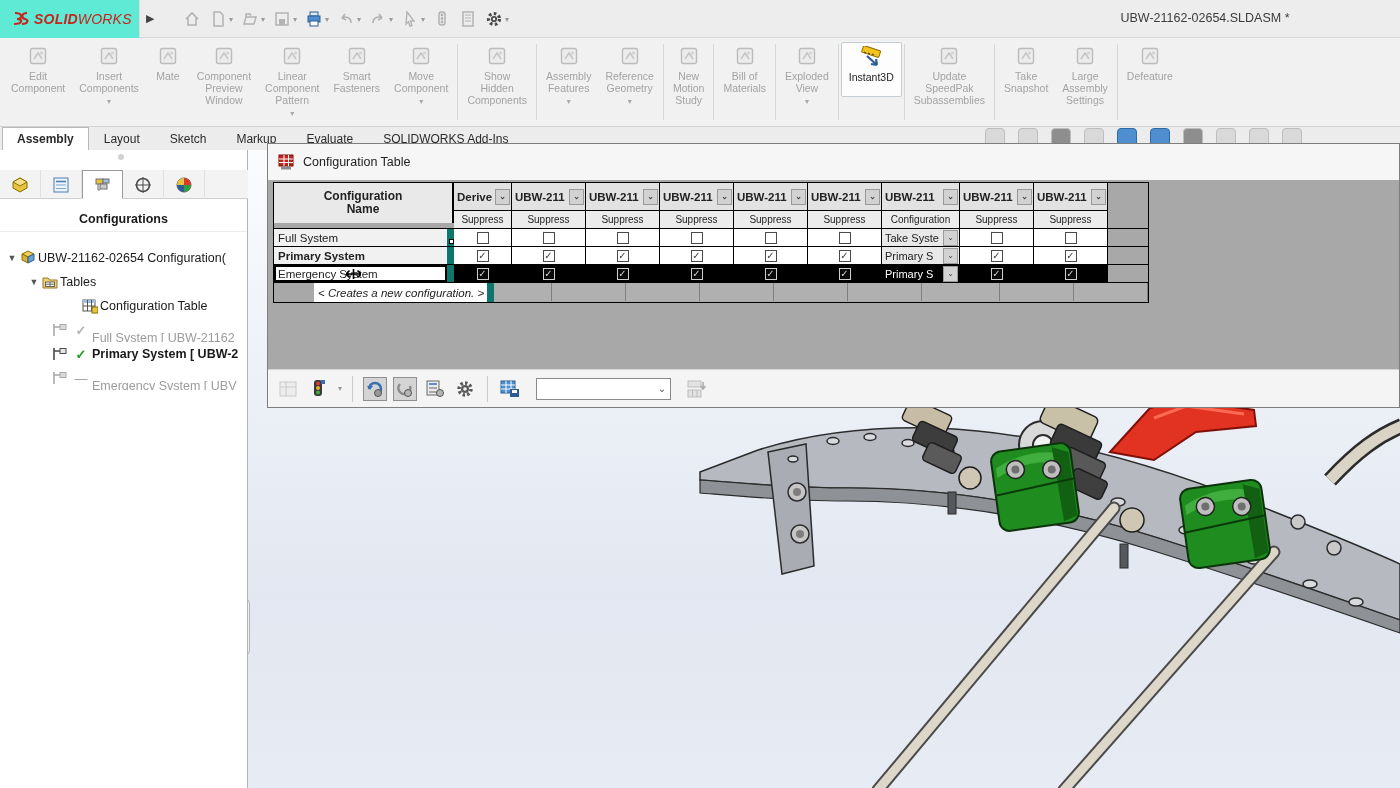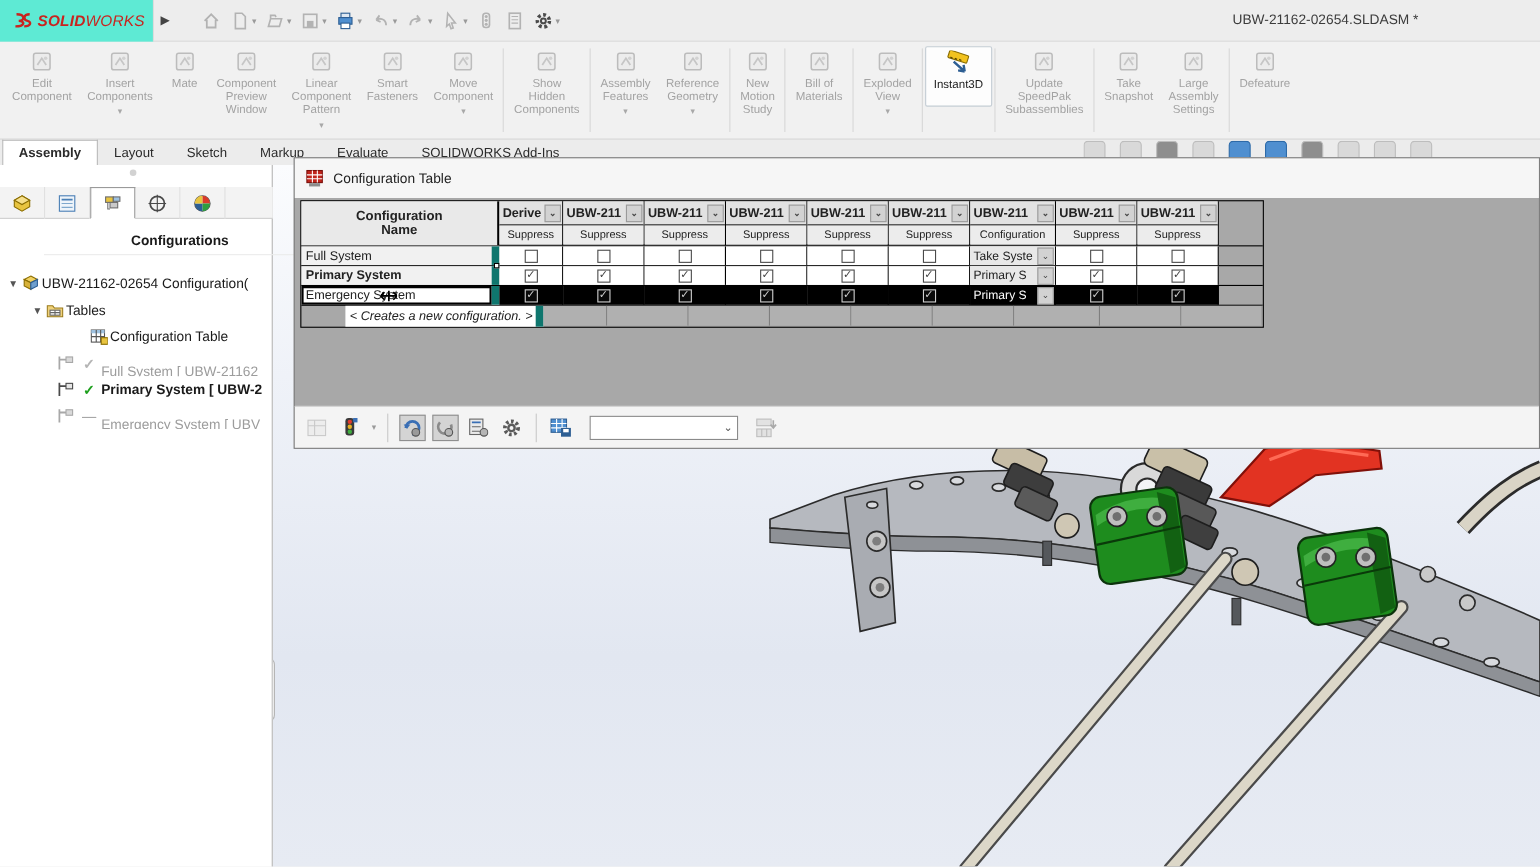--- a/index.html
+++ b/index.html
@@ -38,21 +38,21 @@
   .hud span.blue { background:#4f8fd0; border-color:#2d6aa8; }
   .hud span.dark { background:#8e8e8e; }
 
   
   .main { position:absolute; left:0; top:150px; width:1400px; height:638px; }
   .leftpanel { position:absolute; left:0; top:0; width:248px; height:638px; background:#fff; border-right:1px solid #b5b5b5; z-index:5; }
   .panel-grip { position:absolute; left:118px; top:4px; width:6px; height:6px; border-radius:50%; background:#d2d2d2; }
   .mgr-tabs { position:absolute; left:0; top:20px; width:248px; height:29px; display:flex; border-bottom:1px solid #cfcfcf; background:#f3f3f3; }
   .mgr-tab { width:41px; height:29px; display:flex; align-items:center; justify-content:center; border-right:1px solid #e0e0e0; }
   .mgr-tab.active { background:#fff; border:1px solid #9a9a9a; border-bottom:1px solid #fff; }
-  .panel-header { position:absolute; left:0; top:56px; width:247px; height:26px; display:flex; align-items:center; justify-content:center; font-weight:bold; font-size:12.5px; color:#1a1a1a; border-bottom:1px solid #ececec;margin-left:40px; }
+  .panel-header { position:absolute; left:0; top:56px; width:247px; height:26px; display:flex; align-items:center; justify-content:center; font-weight:bold; font-size:12.5px; color:#1a1a1a; border-bottom:1px solid #ececec; }
   .tree { position:absolute; left:0; top:96px; width:247px; }
   .trow { height:24px; display:flex; align-items:center; white-space:nowrap; overflow:hidden; }
   .trow .arrow { width:12px; font-size:9px; color:#555; text-align:center; flex:none; }
   .trow .ticon { width:20px; flex:none; display:flex; justify-content:center; }
   .trow .tmark { width:22px; flex:none; text-align:center; font-size:13px; }
   .trow .tlabel { font-size:12.5px; color:#1a1a1a; }
   .trow.muted .tlabel { color:#9c9c9c;margin-top:16px; }
   .trow.strong .tlabel { font-weight:bold; }
 
   .viewport { position:absolute; left:248px; top:0; width:1152px; height:638px; background:linear-gradient(180deg,#fbfcfe 0%,#eff2f8 30%,#e2e7f1 70%,#e7ebf3 100%); overflow:hidden; }
@@ -68,21 +68,21 @@
   .fbtn.pressed { background:#d4d4d4; border:1px solid #8f8f8f; }
   .fcombo { width:135px; height:22px; background:#fff; border:1px solid #8a8a8a; display:flex; align-items:center; justify-content:space-between; padding:0 4px; margin-left:8px; }
   .fcombo .chev { color:#555; font-size:10px; }
 
   
   .ctable { position:absolute; left:5px; top:38px; border:1px solid #000; background:#a8a8a8; }
   .hrow, .drow { display:flex; }
   .corner { width:180px; height:40px; background:#e9e9e9; border-right:2px solid #000; display:flex; flex-direction:column; align-items:center; justify-content:center; font-weight:bold; font-size:12px; line-height:13px; }
   .hcol { width:74px; border-right:1px solid #000; display:flex; flex-direction:column; }
   .hcol.w58 { width:58px; } .hcol.w78 { width:78px; }
-  .hcol .htop { height:22px; background:#e2e2e2; border-bottom:1px solid #000; display:flex; align-items:center; justify-content:space-between; padding:0 1px 0 3px; font-weight:bold; font-size:11.5px; overflow:hidden; white-space:nowrap; }
+  .hcol .htop { height:28px; background:#e2e2e2; border-bottom:1px solid #000; display:flex; align-items:center; justify-content:space-between; padding:0 1px 0 3px; font-weight:bold; font-size:11.5px; overflow:hidden; white-space:nowrap; }
   .ddbtn { width:15px; height:16px; background:#d2d2d2; border:1px solid #9a9a9a; font-size:8px; color:#444; display:flex; align-items:center; justify-content:center; flex:none; }
   .hcol .hsub { height:17px; background:#ececec; display:flex; align-items:center; justify-content:center; font-size:10px; }
   .drow { border-top:1px solid #000; }
   .name-cell { width:180px; background:#f1f1f1; border-right:7px solid #0f766e; display:flex; align-items:center; padding-left:4px; font-size:11.5px; white-space:nowrap; overflow:hidden; position:relative; }
   .drow.bold .name-cell { font-weight:bold; }
   .dcell { width:74px; border-right:1px solid #000; background:#fff; display:flex; align-items:center; justify-content:center; position:relative; height:17px; }
   .dcell.w58 { width:58px; } .dcell.w78 { width:78px; }
   .cbox { width:12px; height:12px; border:1px solid #4a4a4a; background:#fff; display:flex; align-items:center; justify-content:center; font-size:10px; color:#3f3f3f; line-height:10px; }
   .drow.selected .dcell { background:#000; }
   .drow.selected .cbox { background:#0a0a0a; border-color:#cfcfcf; color:#cfcfcf; }

